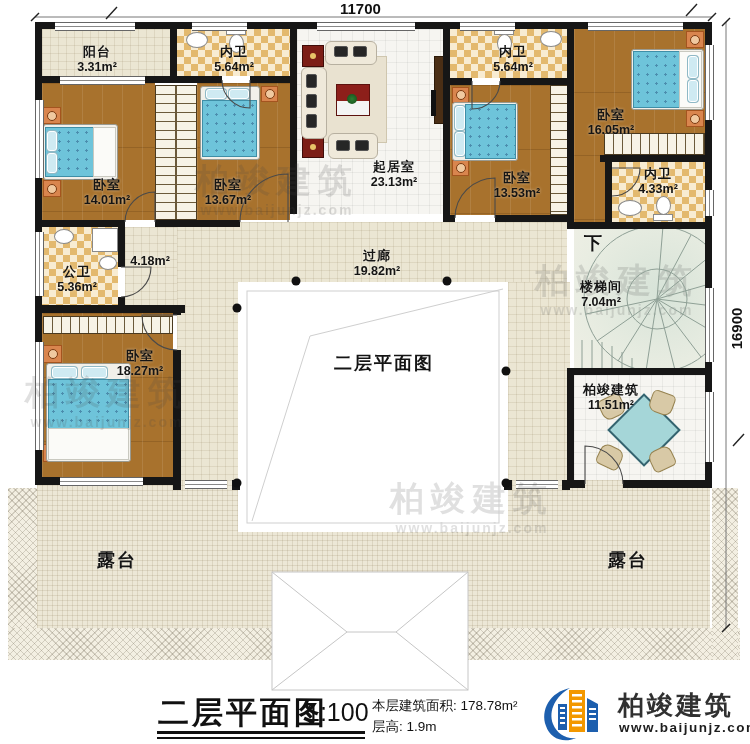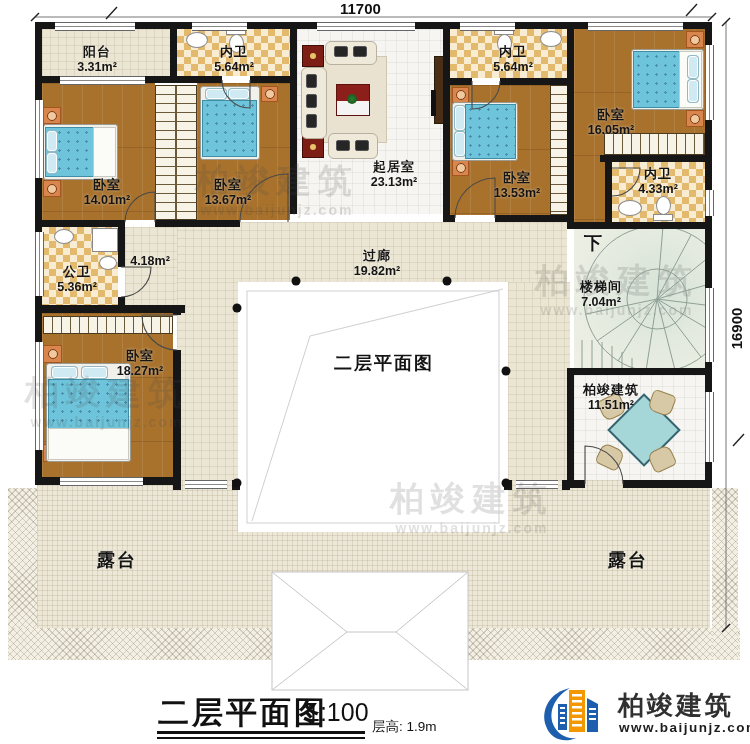--- a/index.html
+++ b/index.html
@@ -413,20 +413,21 @@
     <div class="nm">露台</div>
   </div>
 
   <div class="dim" style="left:340px;top:0px;">11700</div>
   <div class="dim" style="left:712px;top:320px;transform:rotate(-90deg);transform-origin:center;width:48px;text-align:center;">16900</div>
 
   <div class="t-cn">二层平面图</div>
   <div class="t-scale">1:100</div>
   <div class="t-u1"></div>
   <div class="t-u2"></div>
+  <div class="t-info" style="top:697px;">本层建筑面积: 178.78m²</div>
   <div class="t-info" style="top:718px;">层高: 1.9m</div>
 
   <svg class="abs" style="left:536px;top:680px;z-index:10;" width="78" height="64" viewBox="0 0 78 64">
     <path d="M10,46 C4,30 14,12 34,8 C20,16 12,30 17,44 C21,54 30,59 40,58 C27,64 14,58 10,46 Z" fill="#1d5fae"></path>
     <rect x="22" y="24" width="9" height="26" fill="#1d5fae"></rect>
     <rect x="24" y="27" width="5" height="2" fill="#fff"></rect>
       <rect x="24" y="32" width="5" height="2" fill="#fff"></rect>
     <rect x="24" y="37" width="5" height="2" fill="#fff"></rect>
       <rect x="24" y="42" width="5" height="2" fill="#fff"></rect>
     <rect x="33" y="10" width="16" height="42" fill="#f39800"></rect>

